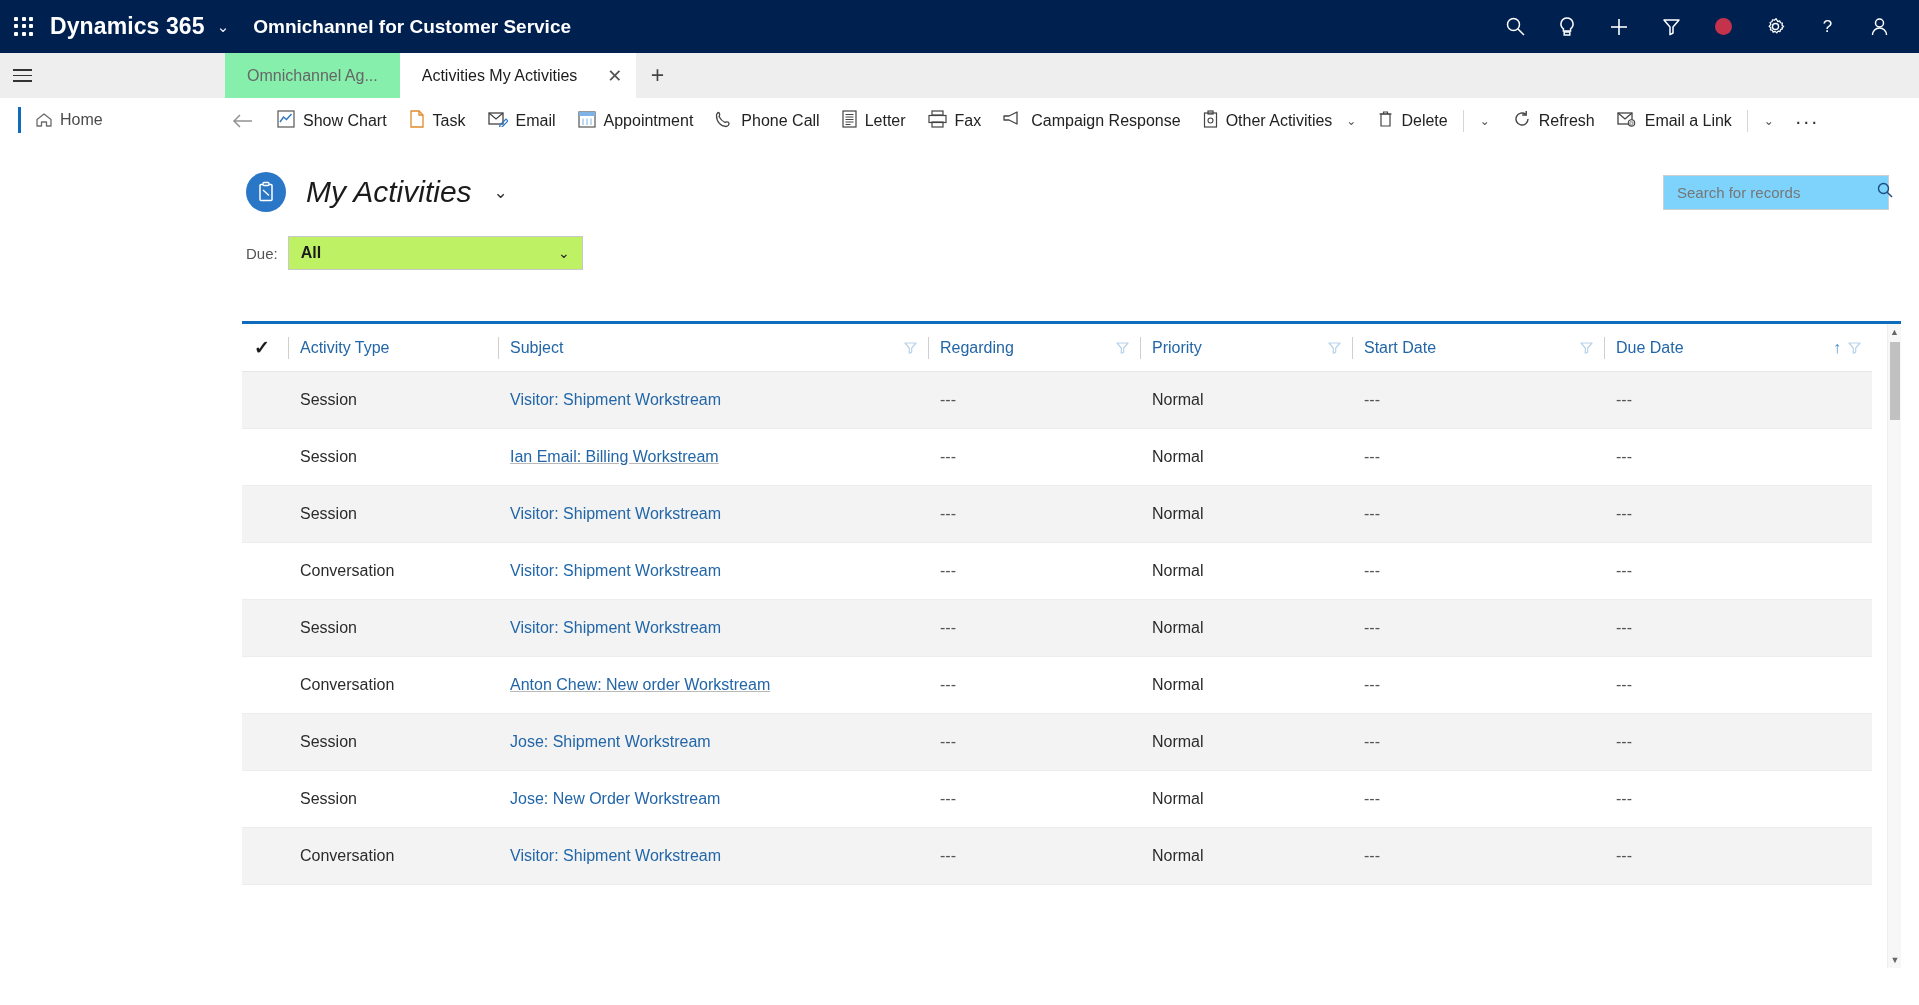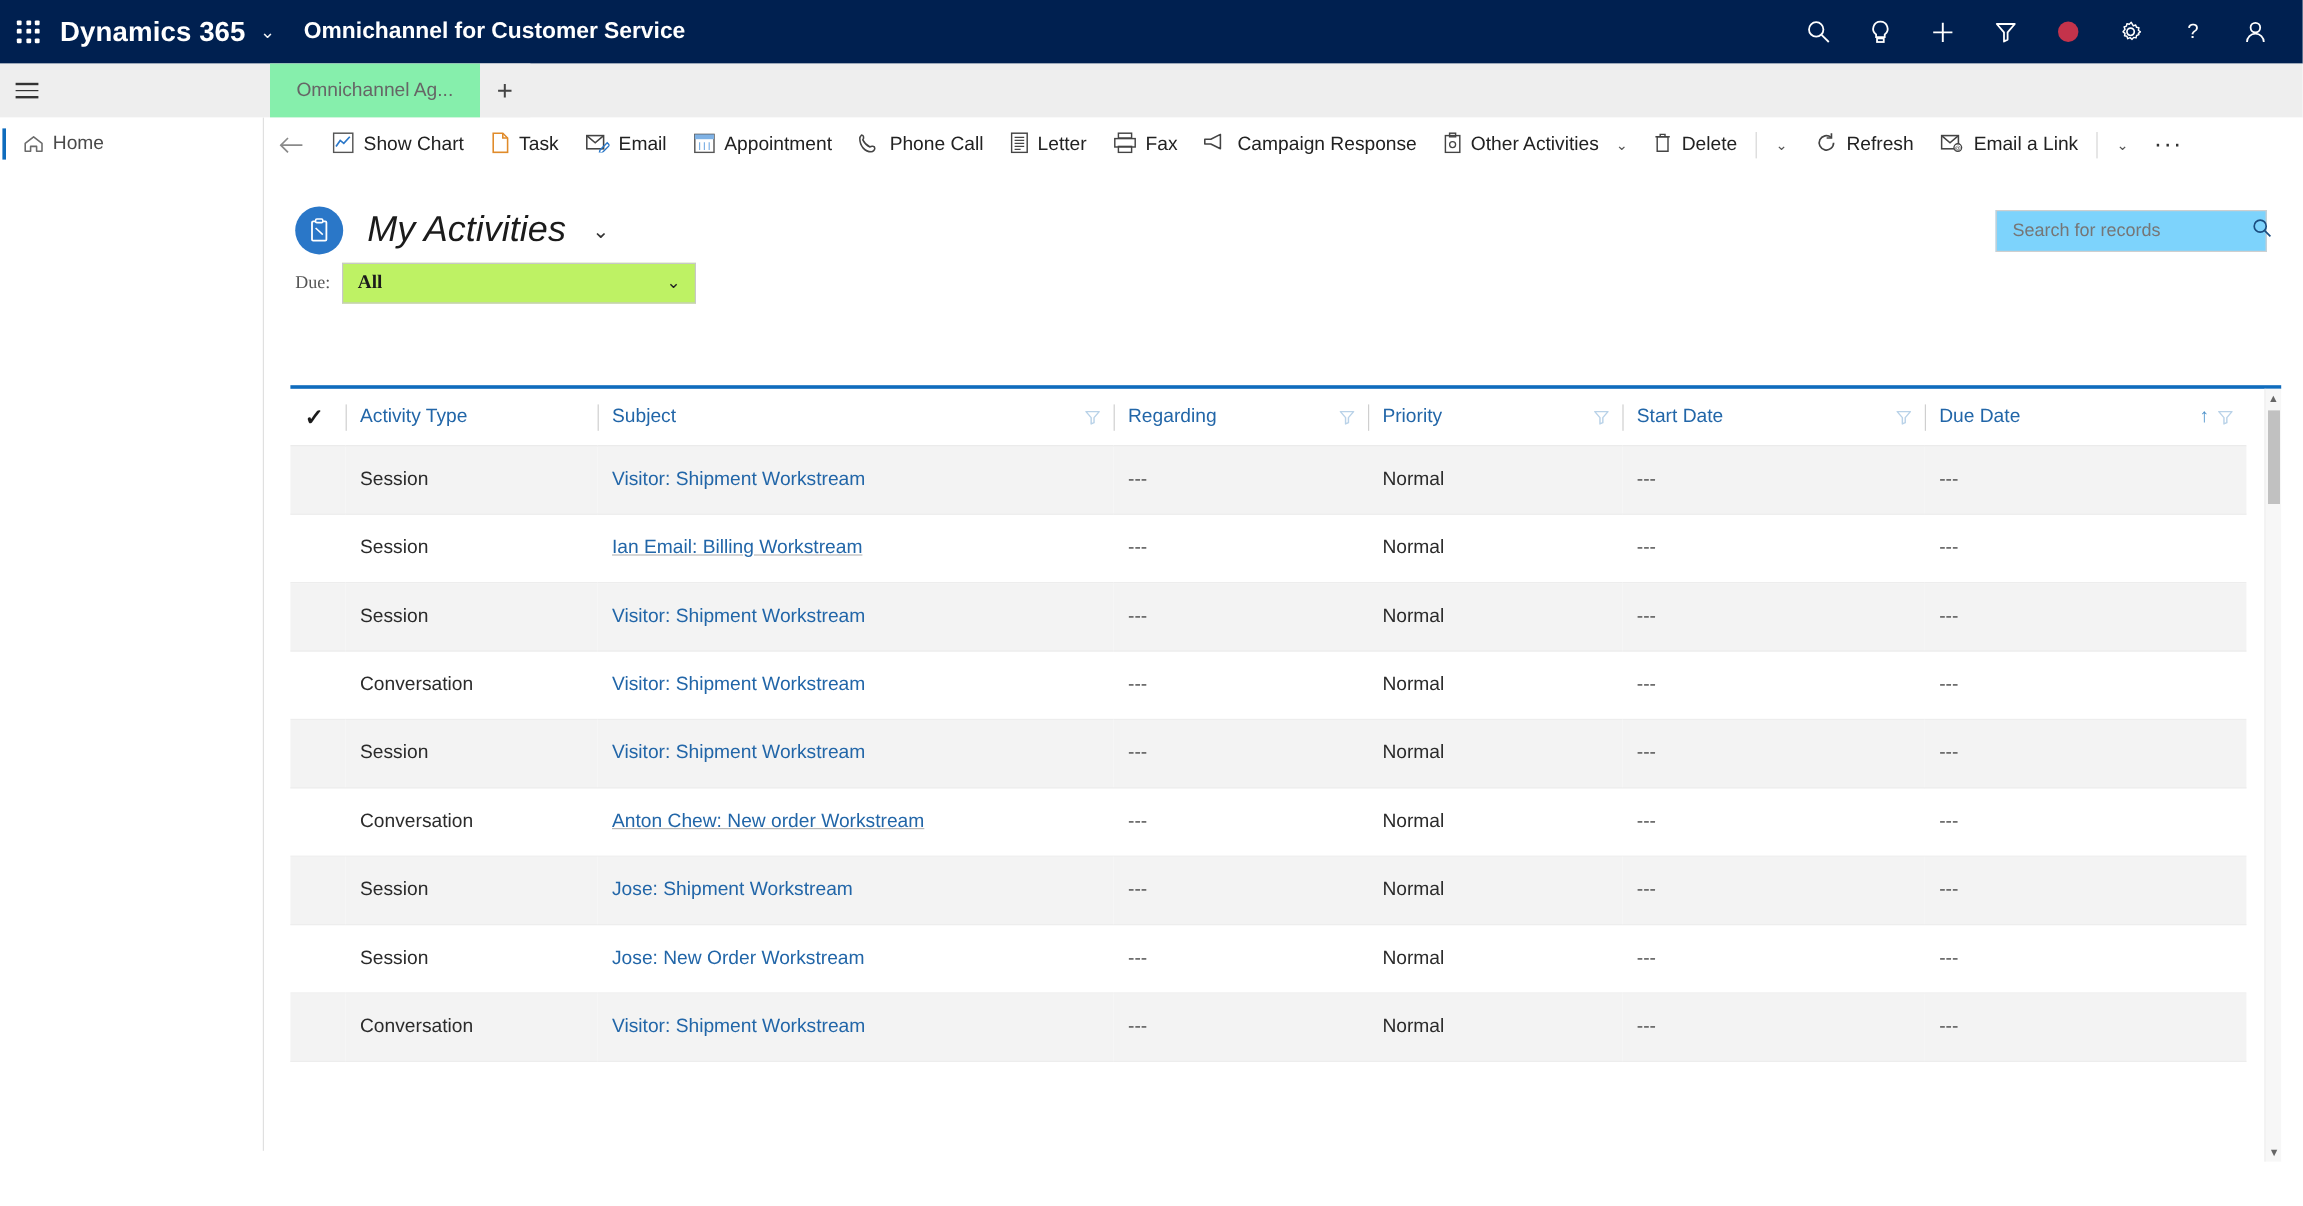--- a/index.html
+++ b/index.html
@@ -42,21 +42,21 @@
     height: 45px; display: flex; align-items: center; padding: 0 22px;
     font-size: 16px; color: #666; background: #86efac; cursor: pointer; white-space: nowrap;
   }
   .tab.active { background: #ffffff; color: #1b1b1b; padding-right: 14px; }
   .tab .closex { margin-left: 30px; font-size: 18px; color: #555; line-height: 1; }
   .tab-add { width: 42px; height: 45px; display:flex; align-items:center; justify-content:center;
     font-size: 23px; color: #444; cursor: pointer; background:#eeeeee; }
 
   
   .leftrail {
-    position: absolute; top: 98px; left: 0; width: 220px; height: 861px;
+    position: absolute; top: 98px; left: 16px; width: 220px; height: 861px;
     background: #ffffff; border-right: 1px solid #e0e0e0;
   }
   .rail-item { display:flex; align-items: center; height: 44px; padding-left: 18px;
     font-size: 16px; color: #4a4a4a; cursor: pointer; position: relative; }
   .rail-item.selected::before {
     content:""; position: absolute; left: 2px; top: 9px; width: 3px; height: 26px; background: #0f6cbd;
   }
   .rail-item .ricon { width: 26px; display:flex; align-items:center; }
 
   
@@ -92,21 +92,21 @@
     margin-left: auto; margin-right: 30px; width: 226px; height: 35px;
     border: 1px solid #cfcfcf; background: #7dd3fc; display:flex; align-items:center;
     padding: 0 10px 0 13px;
   }
   .searchbox input {
     border: none; outline: none; flex: 1; font-size: 15px; color: #333;
     font-family: "Liberation Sans", sans-serif; background: transparent;
   }
   .searchbox input::placeholder { color: #767676; }
 
-  .duerow { display: flex; align-items: center; padding-left: 26px; margin-top: 0; font-family: Liberation Serif, serif; }
+  .duerow { display: flex; align-items: center; padding-left: 26px; margin-top: 17px; }
   .duelabel { font-size: 15px; color: #555; margin-right: 10px; }
   .duesel {
     width: 295px; height: 34px; border: 1px solid #c8c8c8; background:#bef264;
     display: flex; align-items: center; padding: 0 12px; cursor: pointer;
   }
   .duesel .dv { font-size: 16px; color: #1b1b1b; font-weight: bold; }
   .duesel .dchev { margin-left: auto; font-size: 14px; color: #222; }
 
   
   .gridwrap {
@@ -212,20 +212,24 @@
   <div class="hamburger-cell">
     <div class="ham">
         <i></i>
         <i></i>
         <i></i>
       </div>
   </div>
   <div class="tabspacer"></div>
   <div class="tab">
     <span>Omnichannel Ag...</span>
+  </div>
+  <div class="tab active">
+    <span>Activities My Activities</span>
+    <span class="closex">✕</span>
   </div>
   <div class="tab-add">+</div>
 </div>
 
 <div class="leftrail">
   <div class="rail-item selected">
     <span class="ricon">
       <svg width="20" height="20" viewBox="0 0 20 20">
           <path d="M3 9.5L10 4l7 5.5V16h-4.5v-4h-5v4H3z" fill="none" stroke="#6b6b6b" stroke-width="1.3" stroke-linejoin="round"></path>
         </svg>

